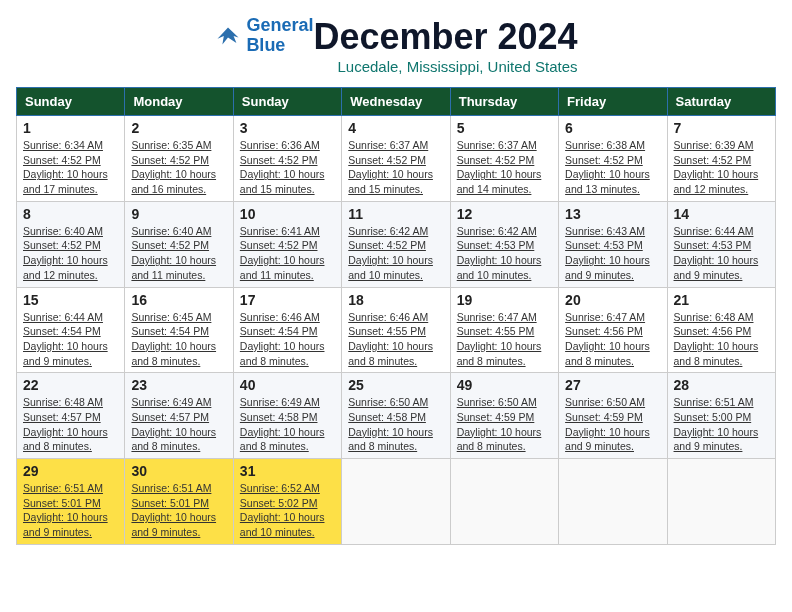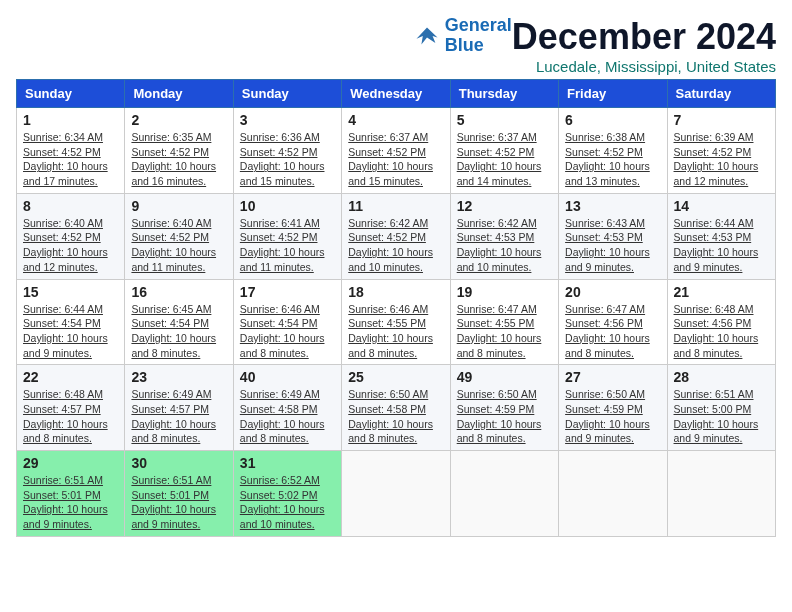--- a/index.html
+++ b/index.html
@@ -5,23 +5,23 @@
     * { box-sizing: border-box; margin: 0; padding: 0; }
     body {
       font-family: Arial, sans-serif;
       background: #fff;
       width: 792px;
       min-height: 612px;
       padding: 16px;
     }
     .header-section {
       display: flex;
-      justify-content: flex-end;
+      justify-content: center;
       align-items: flex-start;
-      margin-bottom: 4px;
+      margin-bottom: 12px;
     }
     .logo {
       display: flex;
       align-items: center;
       gap: 4px;
     }
     .logo-text {
       font-size: 18px;
       font-weight: bold;
       color: #333;
@@ -45,21 +45,21 @@
     .location-title {
       font-size: 15px;
       color: #0f766e;
     }
     .calendar-table {
       width: 100%;
       border-collapse: collapse;
       font-size: 11px;
     }
     .calendar-table th {
-      background-color: #1d4ed8;
+      background-color: #14532d;
       color: #fff;
       text-align: left;
       padding: 6px 8px;
       font-size: 13px;
       font-weight: bold;
       border: 1px solid #2c6fad;
     }
     .calendar-table td {
       border: 1px solid #ccc;
       vertical-align: top;
@@ -81,21 +81,21 @@
     .day-detail {
       color: #333;
       font-size: 10.5px;
       line-height: 1.4;
       text-decoration: underline;
     }
     .empty-cell {
       background: #f9f9f9 !important;
     }
     .last-row td {
-      background: #86efac;
+      background: #fde047;
     }
   </style>
 </head>
 <body>
 
 <div class="header-section">
   <div class="logo">
     <svg class="logo-bird" viewBox="0 0 40 40">
       <polygon points="20,8 35,22 28,20 32,30 20,22 12,32 14,20 5,24" fill="#2c6fad"></polygon>
     </svg>

